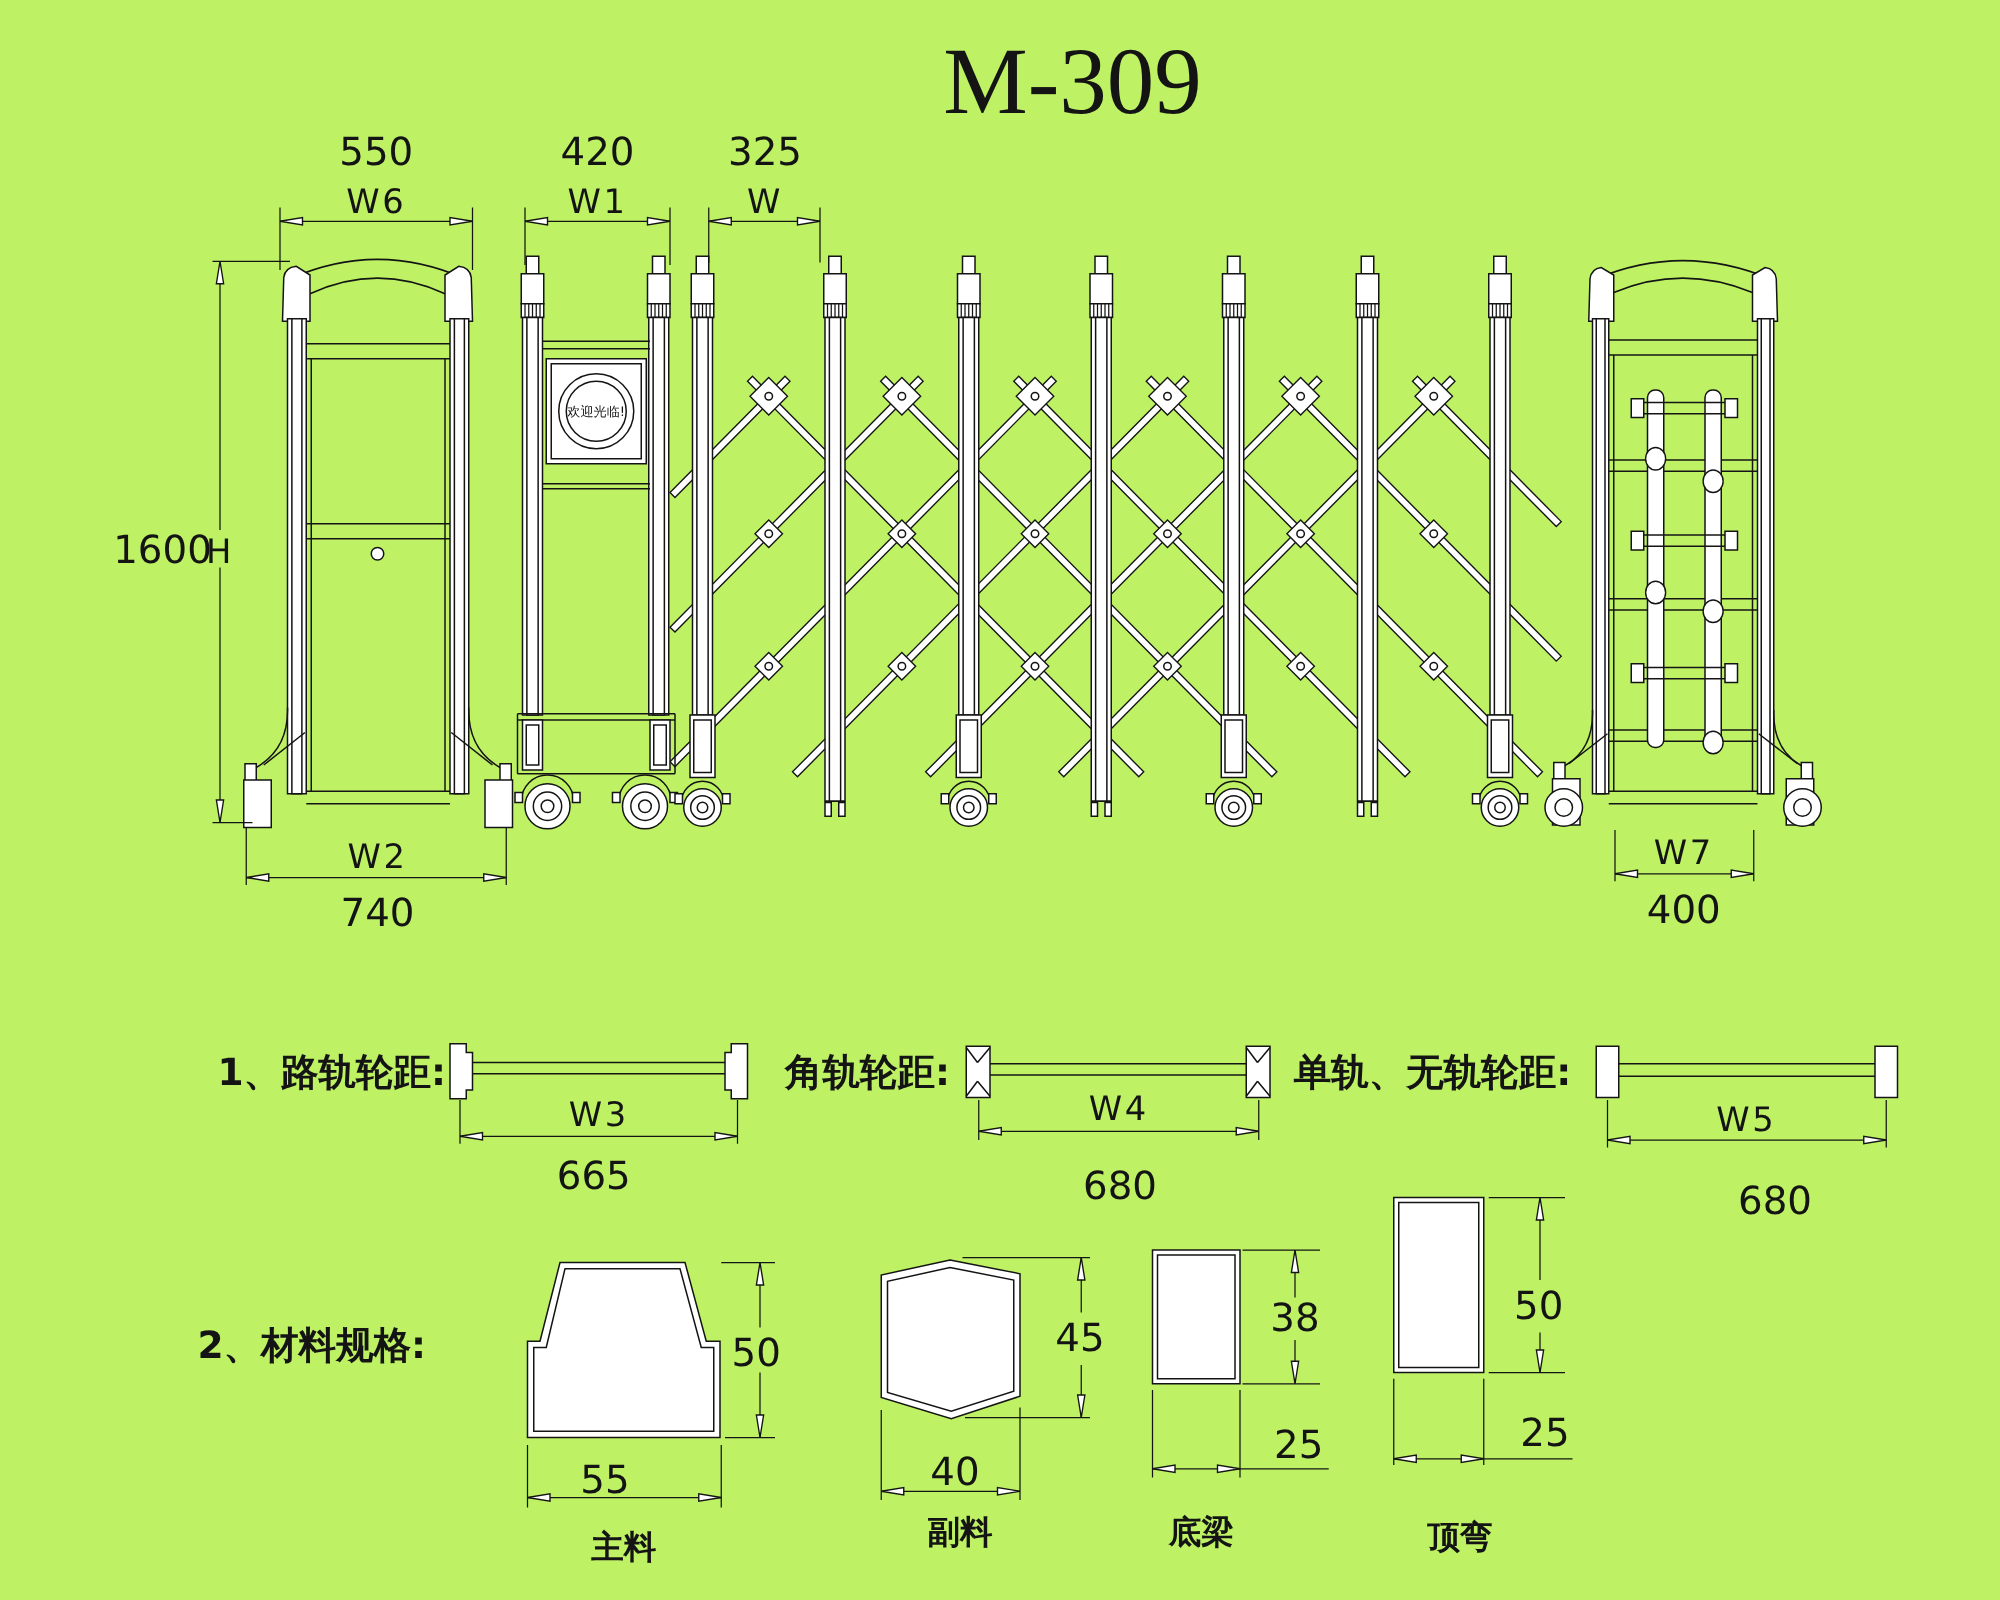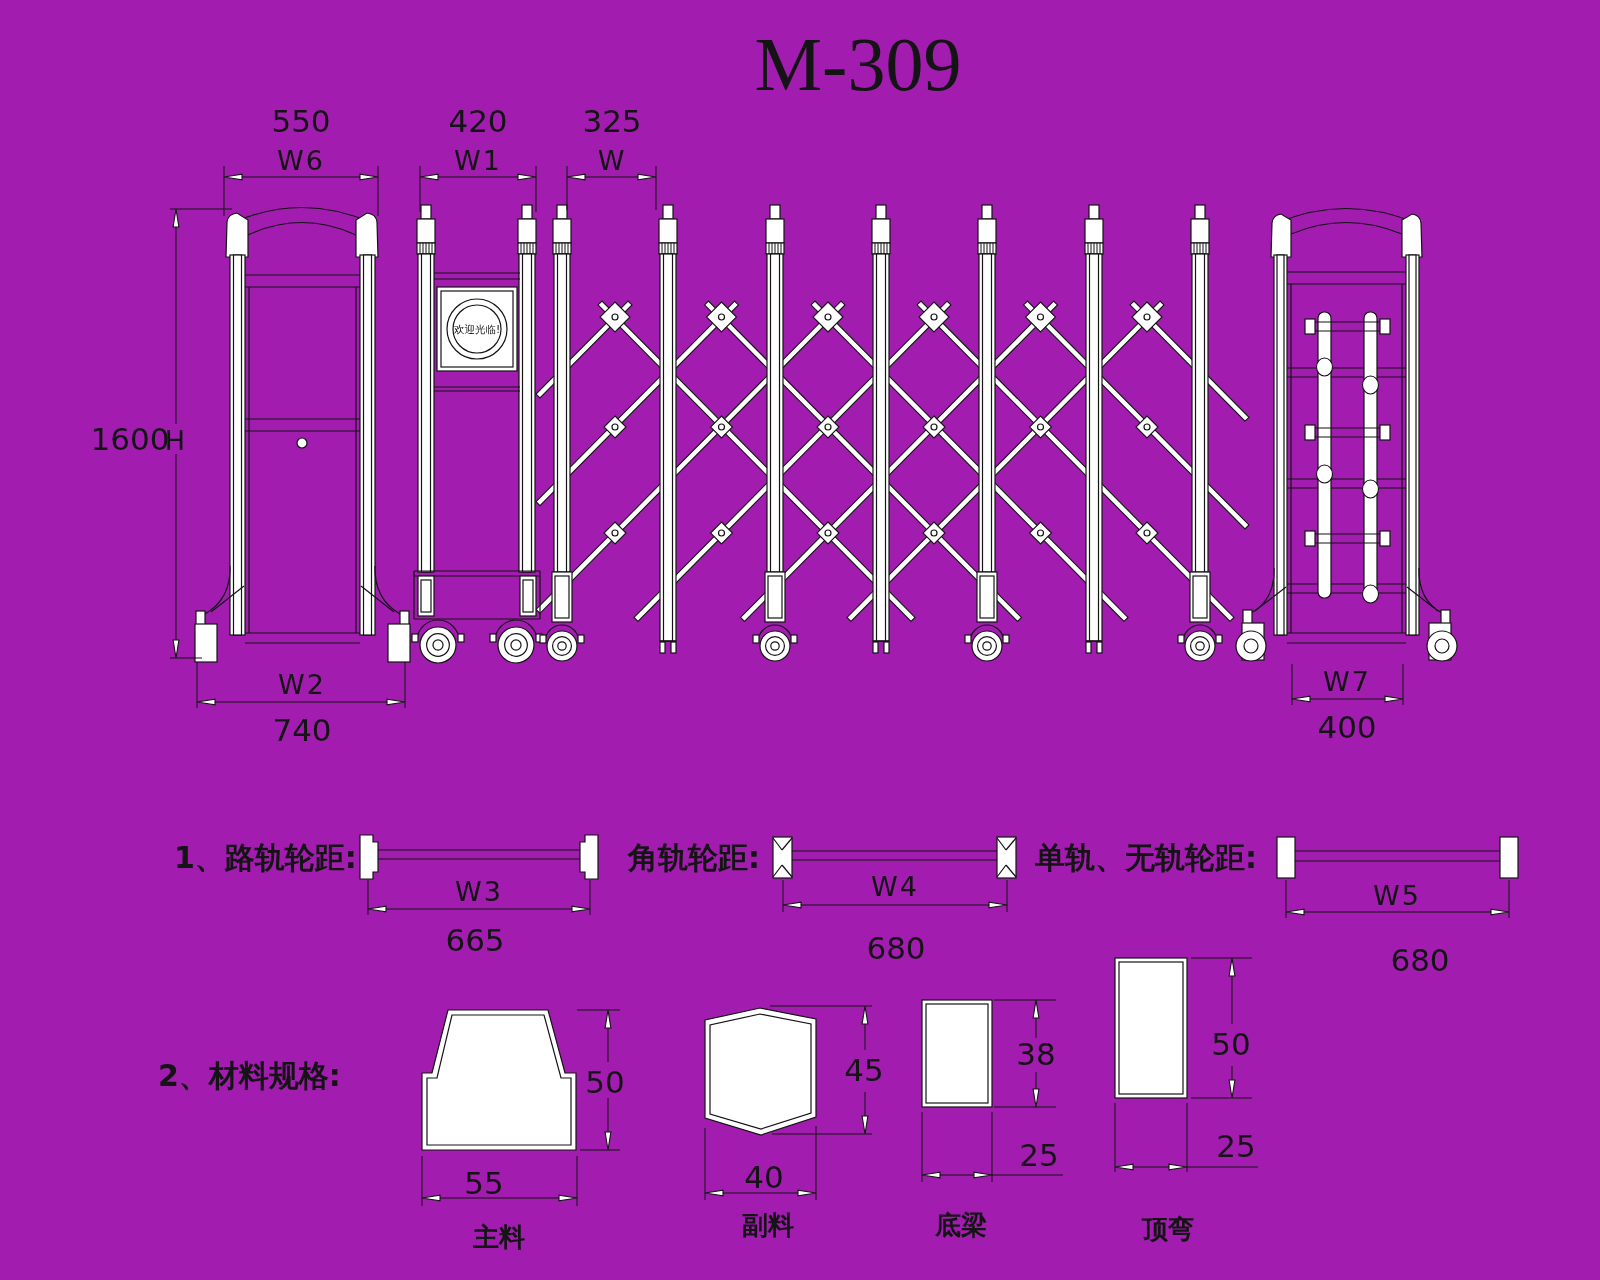--- a/index.html
+++ b/index.html
@@ -1,16 +1,16 @@
 <!DOCTYPE html>
 <html><head>
 <meta charset="utf-8">
 <style>
   html,body{margin:0;padding:0;background:#fff;}
-  .canvas{position:relative;width:1600px;height:1280px;background:#a21caf;overflow:hidden;}
+  .canvas{position:relative;width:1600px;height:1280px;background:#bef264;overflow:hidden;}
   svg{display:block;}
   text{fill:#141414;}
   .mid{text-anchor:middle;}
   .title{font:400 76px "Liberation Serif", serif;}
   .num{font:400 31px "DejaVu Sans", sans-serif;}
   .wlab{font:400 27px "DejaVu Sans", sans-serif;letter-spacing:2px;}
   .cjk{font:700 30px "DejaVu Sans", sans-serif;}
   .cjks{font:700 26px "DejaVu Sans", sans-serif;}
   .sign{font:400 10.5px "DejaVu Sans", sans-serif;}
 </style>

